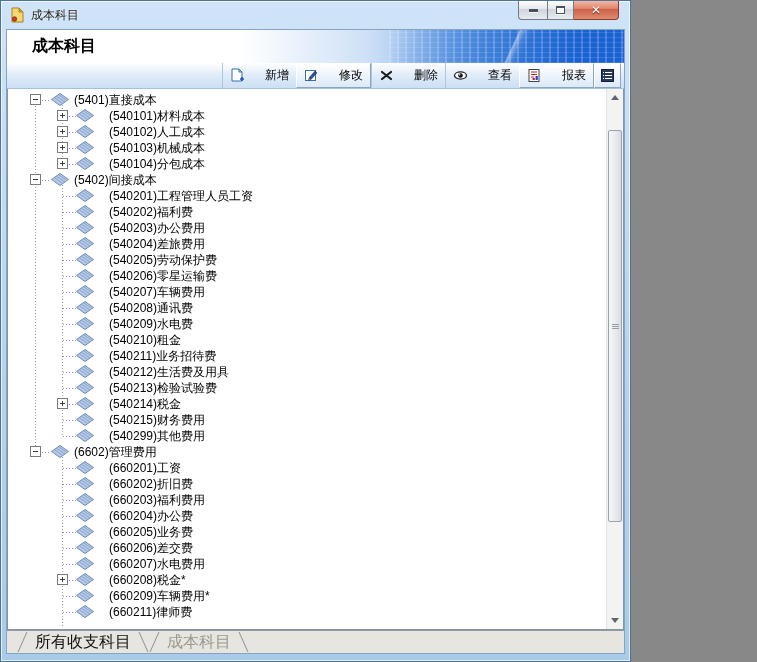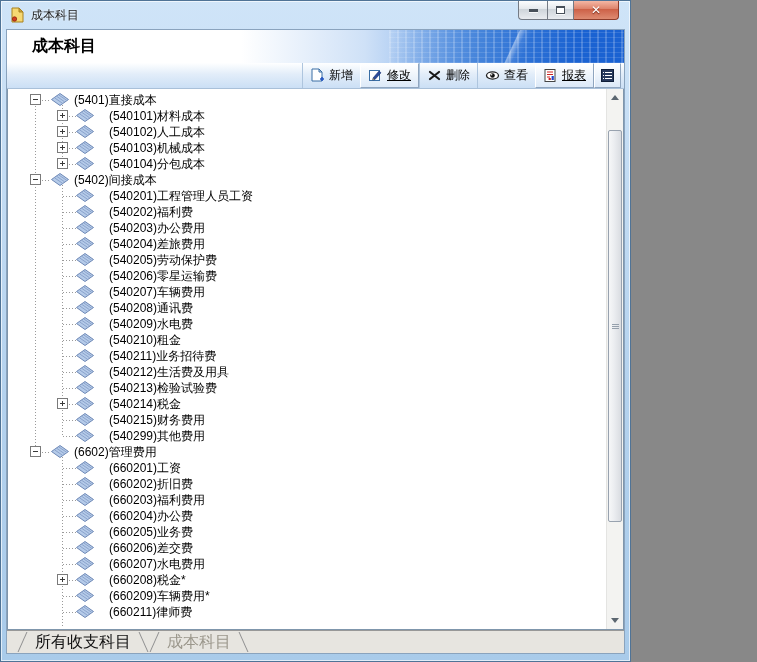--- a/index.html
+++ b/index.html
@@ -36,24 +36,24 @@
   .building-decor{position:absolute;right:0;top:0;bottom:0;width:235px;
       background:
         linear-gradient(115deg,transparent 0 52%,rgba(255,255,255,.45) 52.5%,rgba(255,255,255,.08) 55%,transparent 58%),
         repeating-linear-gradient(90deg,rgba(255,255,255,.20) 0 2px,transparent 2px 8px),
         repeating-linear-gradient(0deg,rgba(255,255,255,.12) 0 1px,transparent 1px 5px),
         linear-gradient(100deg,rgba(80,140,225,0) 0%,rgba(60,125,215,.85) 40%,#1a62d2 80%);}
 
   
   .toolbar{height:26px;flex:0 0 auto;display:flex;justify-content:flex-end;align-items:stretch;
       background:linear-gradient(#feffff,#e2edf9 45%,#cbdff5);border-bottom:1px solid #a9c0d9;padding-right:3px;}
-  .tb-btn{display:flex;align-items:center;gap:4px;padding:0 7px;font-size:12px;color:#000;
+  .tb-btn{display:flex;align-items:center;gap:20px;padding:0 7px;font-size:12px;color:#000;
       border-left:1px solid #aec5de;cursor:default;}
   .tb-btn:last-child{border-right:1px solid #aec5de;}
-  .tb-btn.raised{border:1px solid;border-color:#ffffff #8fa5bf #8fa5bf #ffffff;background:linear-gradient(#ffffff,#dcE9f8);text-decoration:underline;}
+  .tb-btn.raised{border:1px solid;border-color:#ffffff #8fa5bf #8fa5bf #ffffff;background:linear-gradient(#ffffff,#dcE9f8);}
   .tb-btn .tb-ic{width:15px;height:15px;flex:0 0 auto;}
   .tb-btn.icon-only{padding:0 5px;}
 
   
   .content{position:relative;flex:1 1 auto;overflow:hidden;background:#fff;border:1px solid #7f96ac;border-top:none;}
   #tree{position:absolute;top:0;left:0;right:17px;bottom:0;padding-top:3px;overflow:hidden;}
   .tree-row{position:relative;height:16px;}
   .node-label{position:absolute;top:0;line-height:16px;font-size:12px;color:#000;white-space:nowrap;}
   .lv0 .node-label{left:66px;}
   .lv1 .node-label{left:101px;}

